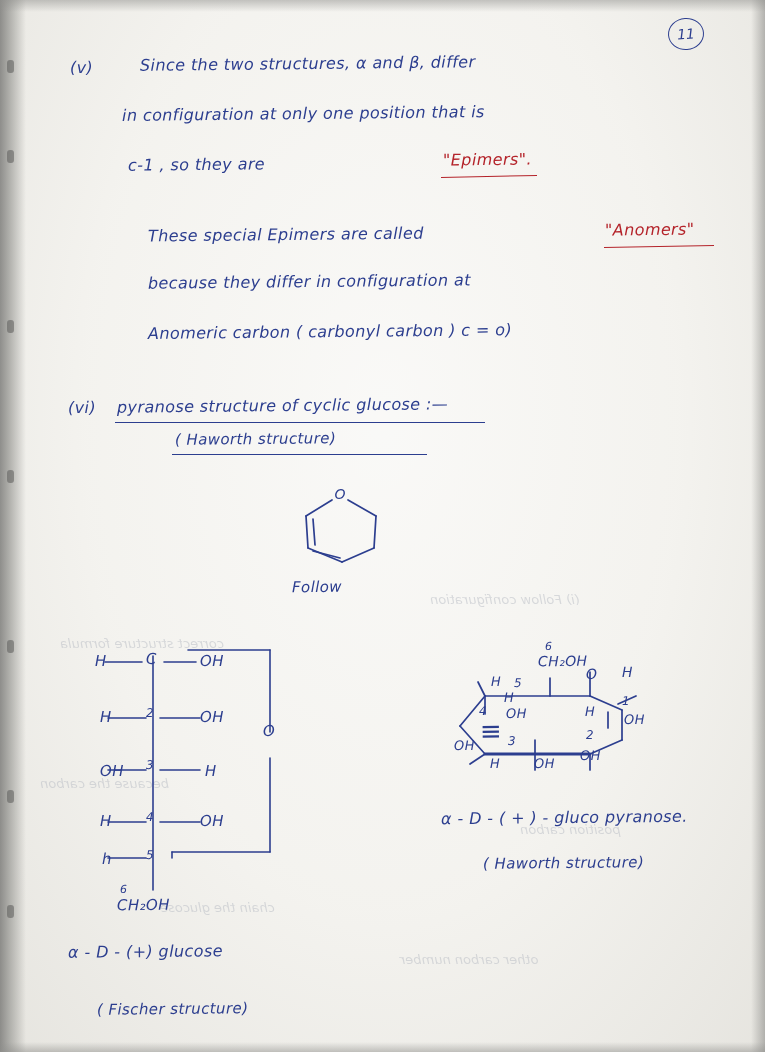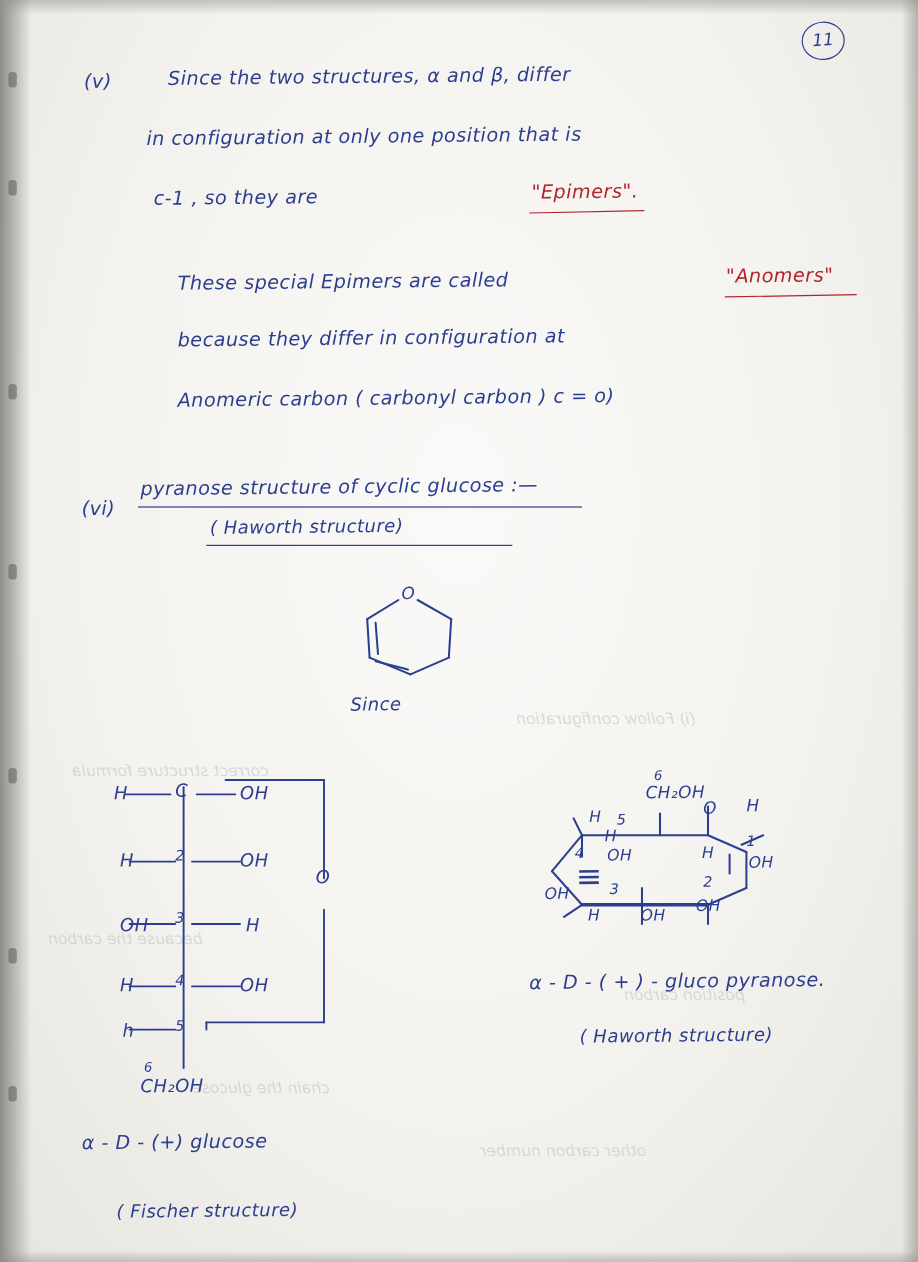--- a/index.html
+++ b/index.html
@@ -166,40 +166,40 @@
   <div class="ink hand sz16 red" style="left:443px; top:150px;">"Epimers".</div>
   <div class="ul-red" style="left:441px; top:176px; width:96px; transform:rotate(-1.2deg);"></div>
 
   <div class="ink hand sz16" style="left:148px; top:225px;">These  special  Epimers    are  called</div>
   <div class="ink hand sz16 red" style="left:605px; top:220px;">"Anomers"</div>
   <div class="ul-red" style="left:604px; top:246px; width:110px; transform:rotate(-1deg);"></div>
 
   <div class="ink hand sz16" style="left:148px; top:272px;">because  they  differ  in   configuration   at</div>
   <div class="ink hand sz16" style="left:148px; top:322px;">Anomeric  carbon   ( carbonyl  carbon ) c = o)</div>
 
-  <div class="ink hand sz16" style="left:68px; top:414px;">(vi)</div>
+  <div class="ink hand sz16" style="left:68px; top:398px;">(vi)</div>
   <div class="ink hand sz16" style="left:117px; top:396px;">pyranose structure  of  cyclic  glucose :—</div>
   <div class="ul-blue" style="left:115px; top:422px; width:370px;"></div>
   <div class="ink hand sz15" style="left:175px; top:430px;">( Haworth  structure)</div>
   <div class="ul-blue" style="left:172px; top:454px; width:255px;"></div>
 
   <svg class="draw" style="left:290px; top:486px;" width="110" height="90" viewBox="0 0 110 90">
     <g fill="none" stroke="#2c3e8f" stroke-width="1.7" stroke-linecap="round">
       <path d="M42 14 L16 30"></path>
       <path d="M58 14 L86 30"></path>
       <path d="M16 30 L18 62"></path>
       <path d="M86 30 L84 62"></path>
       <path d="M18 62 L52 76"></path>
       <path d="M84 62 L52 76"></path>
       <path d="M23 33 L25 59"></path>
       <path d="M23 65 L50 72"></path>
     </g>
     <text x="50" y="13" font-size="14" font-family="DejaVu Sans, sans-serif" font-style="italic" fill="#2c3e8f" text-anchor="middle">O</text>
   </svg>
-  <div class="ink hand sz15" style="left:292px; top:578px;">Since</div>
+  <div class="ink hand sz15" style="left:292px; top:578px;">Follow</div>
 
   <svg class="draw" style="left:60px; top:640px;" width="310" height="270" viewBox="0 0 310 270">
     <g fill="none" stroke="#2c3e8f" stroke-width="1.6" stroke-linecap="round">
 
       <path d="M93 16 L93 250"></path>
 
       <path d="M45 22 L82 22"></path>
       <path d="M104 22 L136 22"></path>
 
       <path d="M48 78 L86 78"></path>

